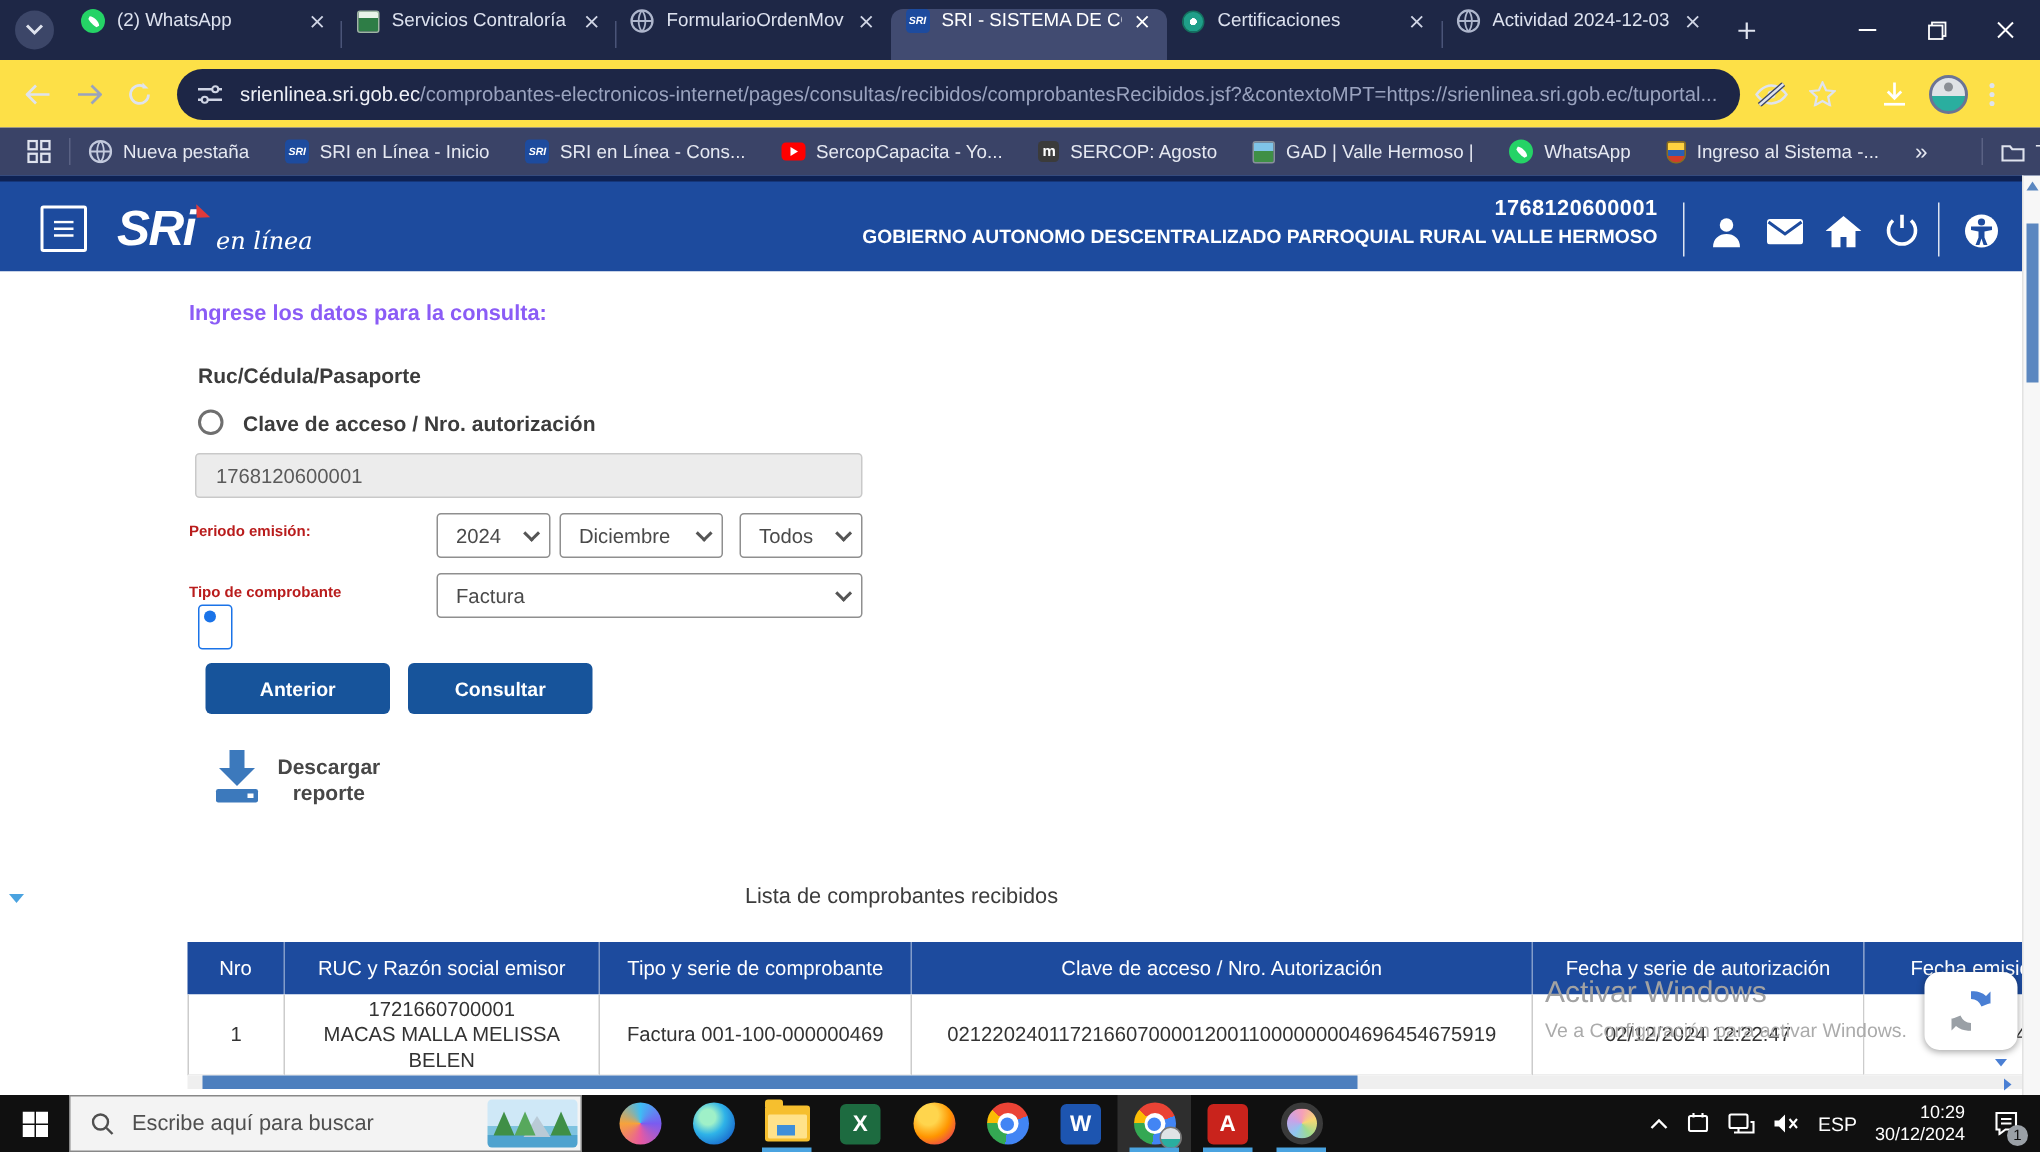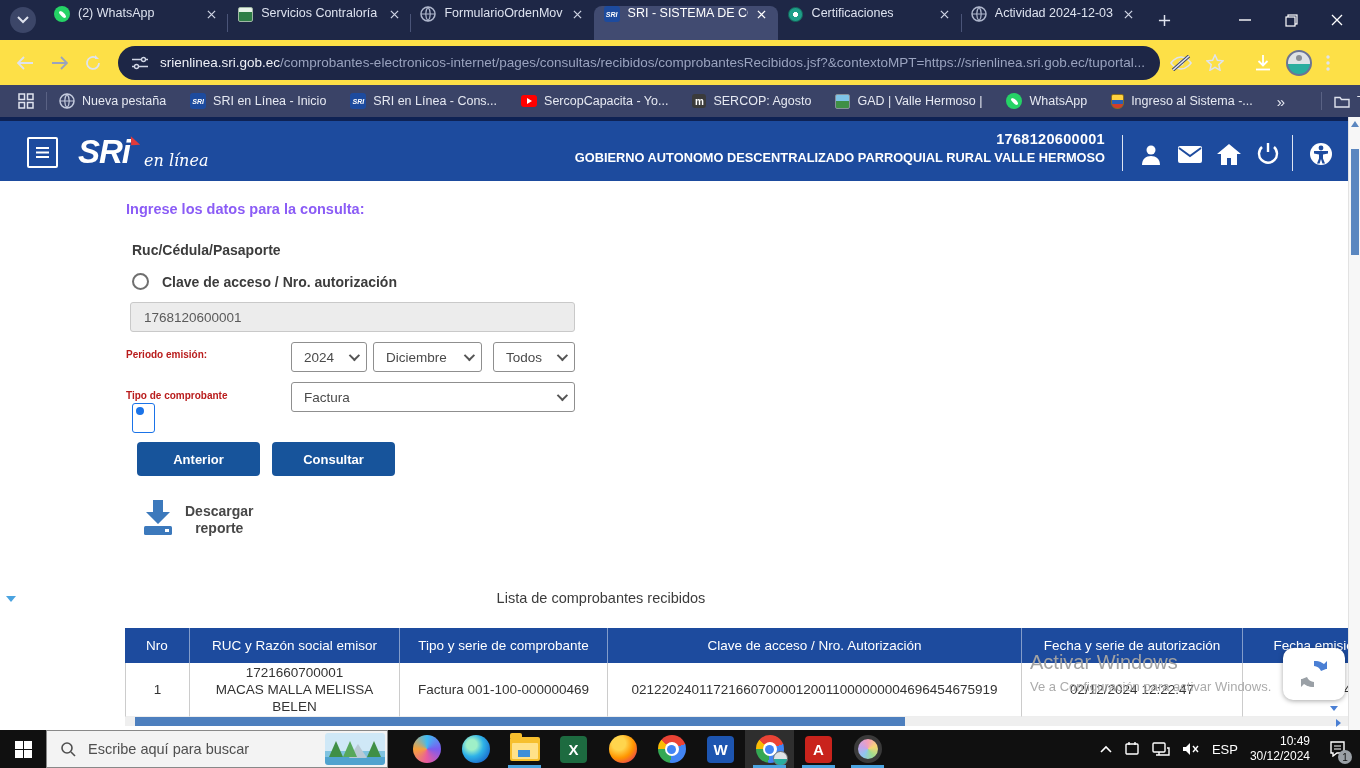--- a/index.html
+++ b/index.html
@@ -578,21 +578,21 @@
           <rect x="1" y="1" width="12" height="9" rx="1" fill="none" stroke="#fff" stroke-width="1.4"></rect>
           <path d="M4 13h6M7 10v3" stroke="#fff" stroke-width="1.4"></path>
           <path d="M15 6h2v7h-7" fill="none" stroke="#fff" stroke-width="1.4"></path>
         </svg>
       <svg width="18" height="14" viewBox="0 0 18 14">
           <path d="M1 5h3l4-4v12l-4-4H1z" fill="#fff"></path>
           <path d="M11 4l5 6M16 4l-5 6" stroke="#fff" stroke-width="1.4"></path>
         </svg>
       <span class="txt">ESP</span>
       <div class="clock">
-        <div>10:49</div>
+        <div>10:29</div>
         <div>30/12/2024</div>
       </div>
       <div class="notif">
         <svg width="17" height="16" viewBox="0 0 17 16">
             <path d="M2 1h13v11H8l-4 3v-3H2z" fill="none" stroke="#fff" stroke-width="1.4"></path>
             <path d="M5 5h7M5 8h7" stroke="#fff" stroke-width="1.2"></path>
           </svg>
         <span class="badge">1</span>
       </div>
     </div>

